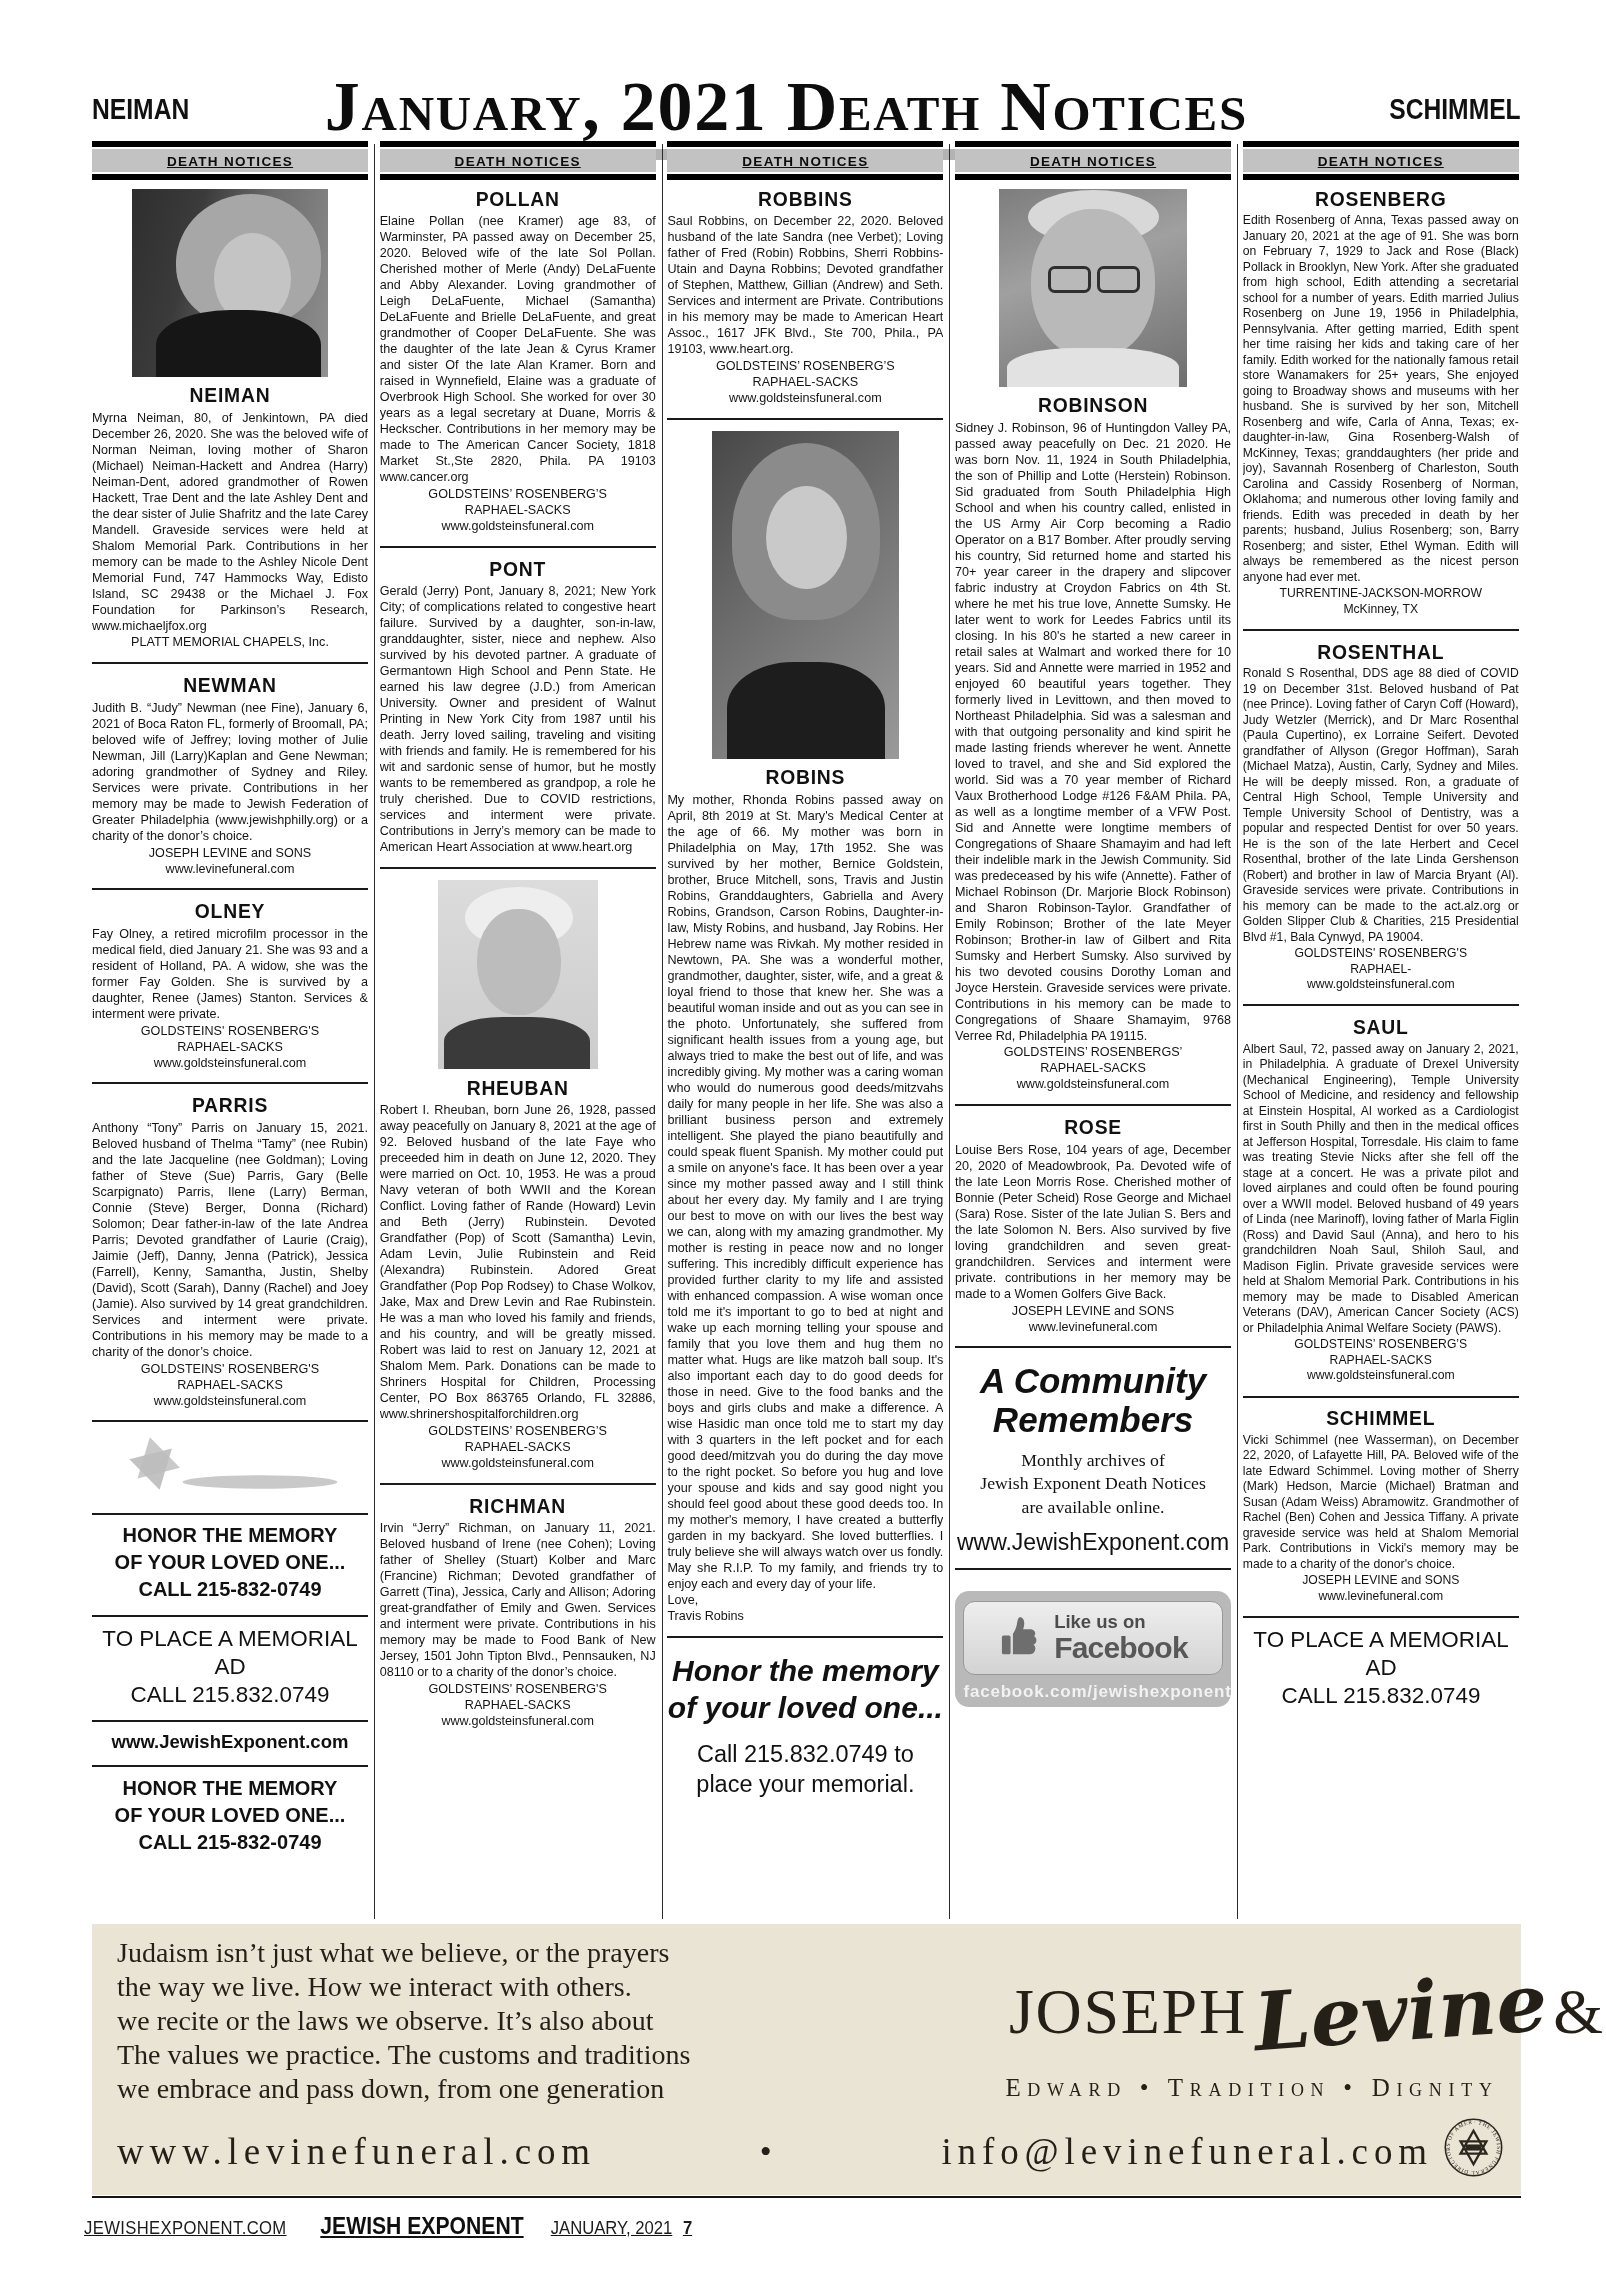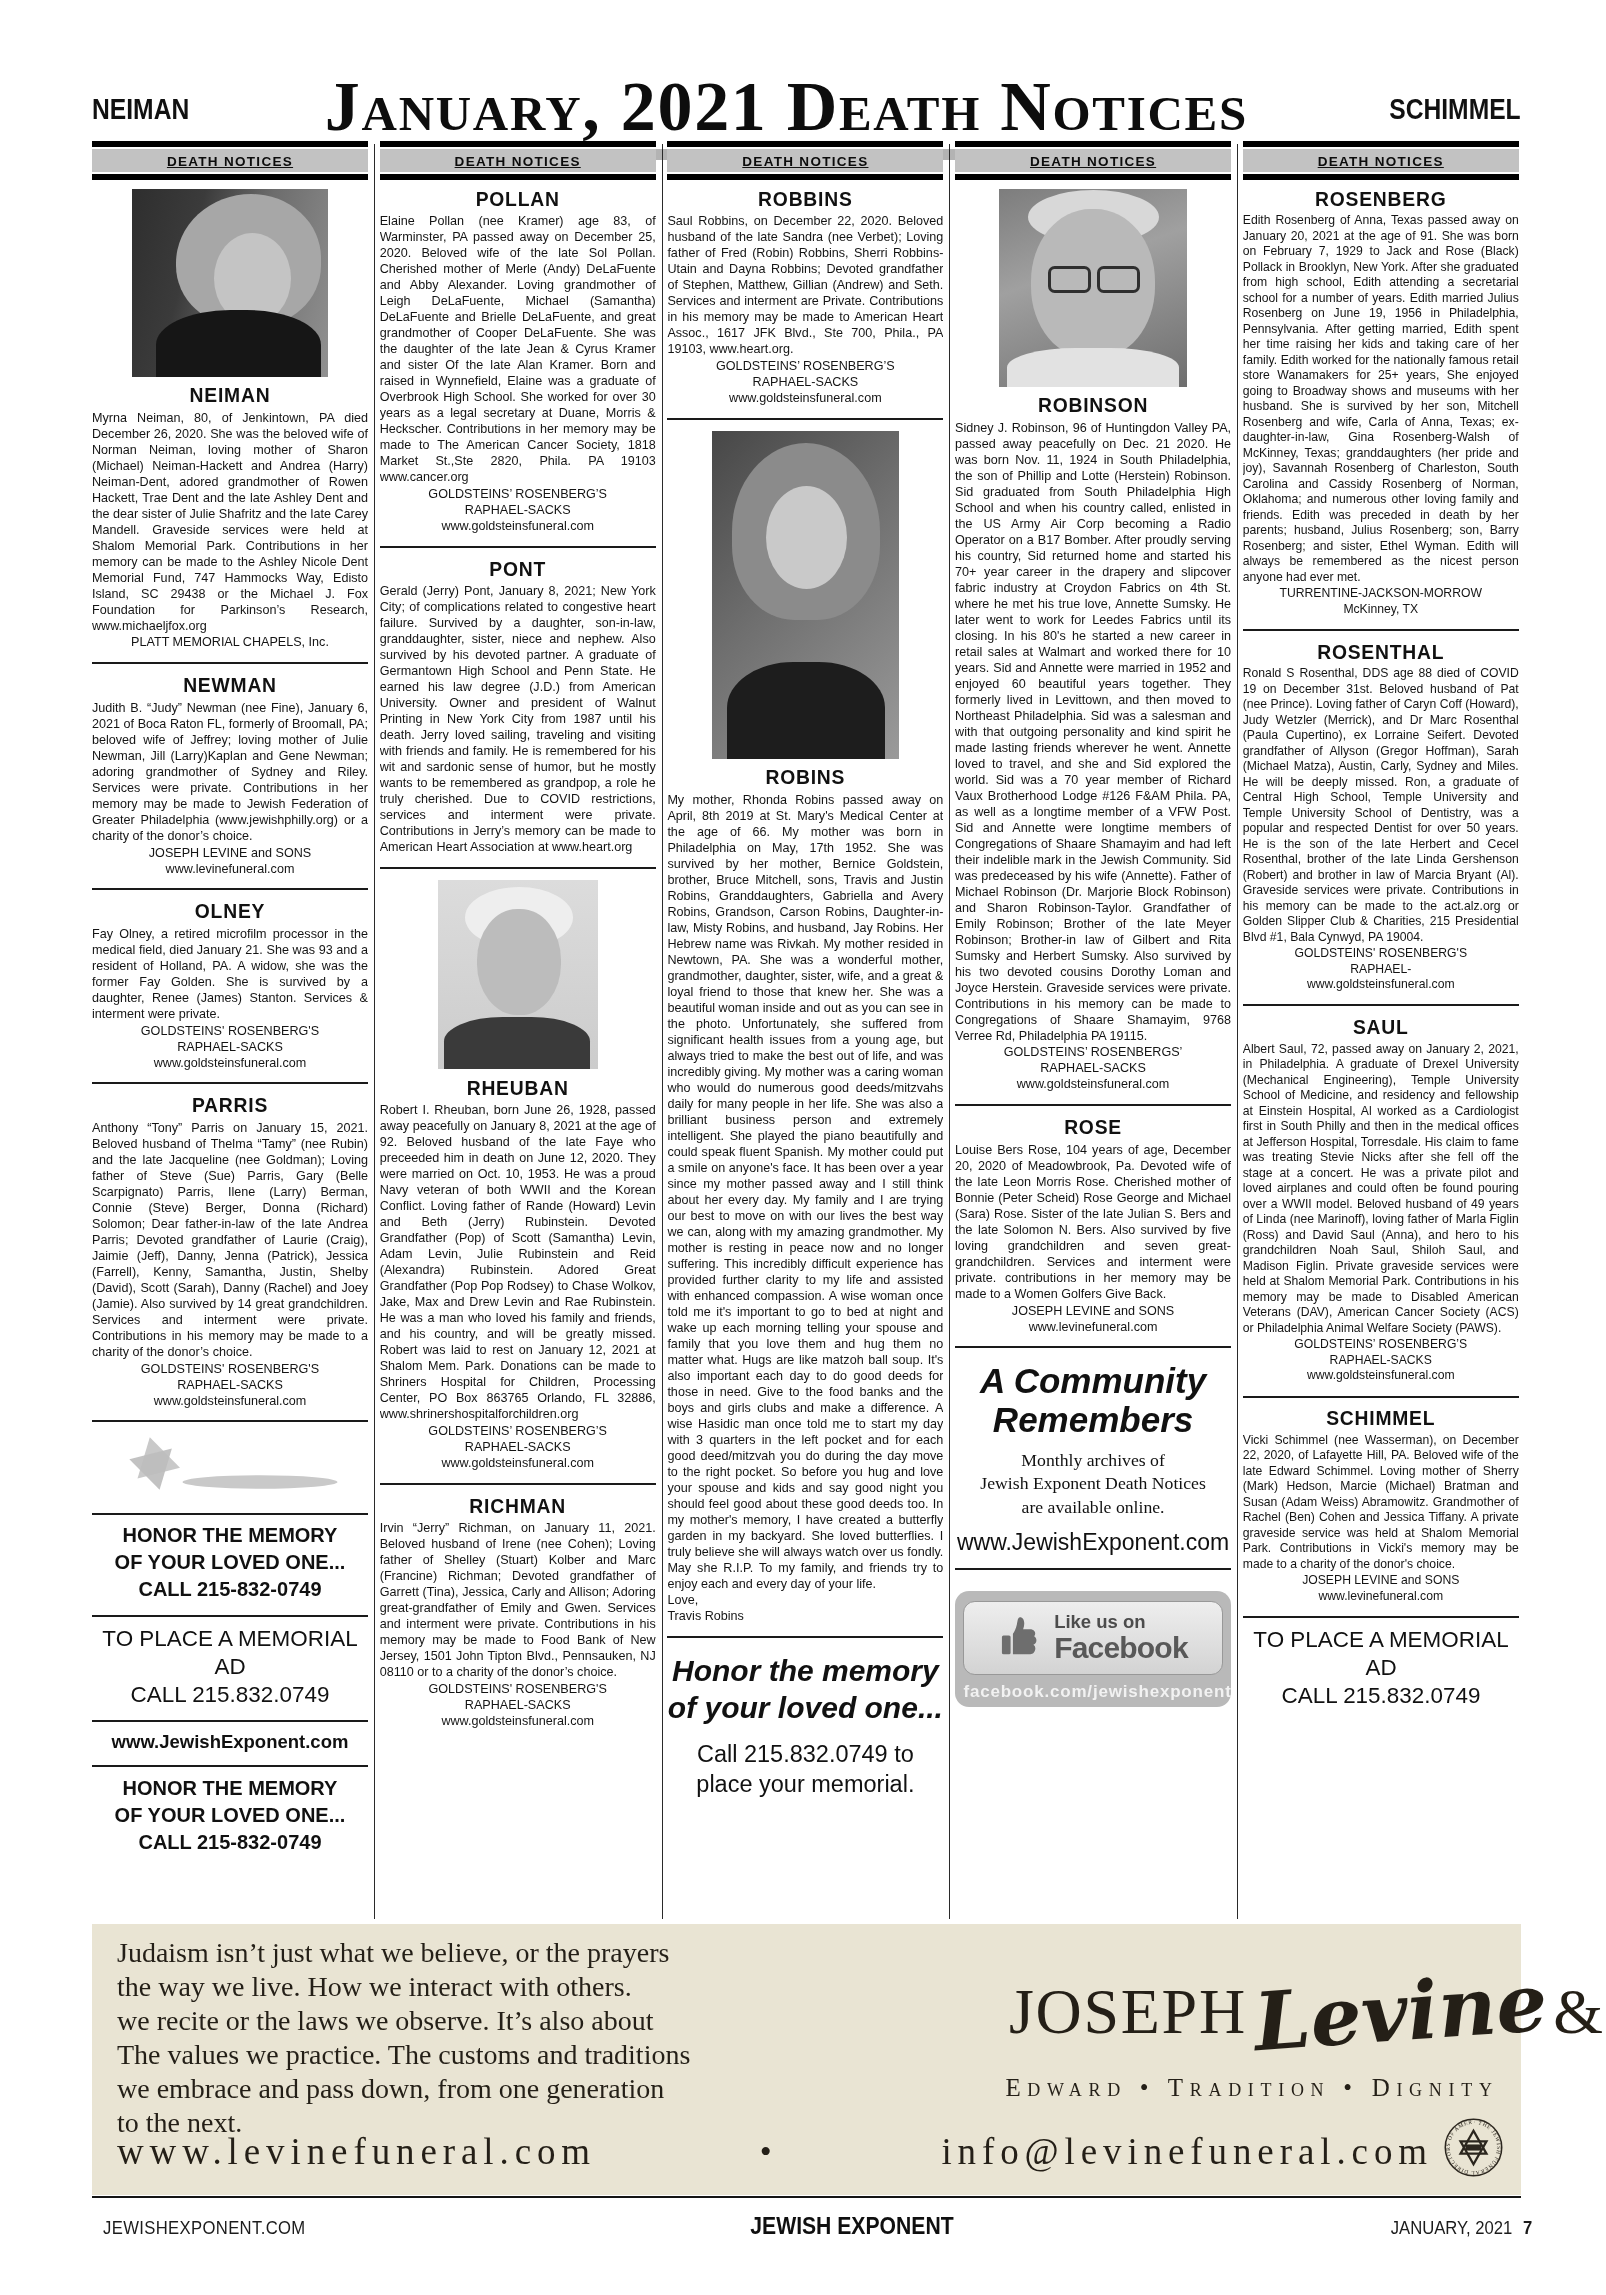--- a/index.html
+++ b/index.html
@@ -79,21 +79,21 @@
   .brand-script{font-family:"DejaVu Serif",serif;font-style:italic;font-weight:bold;font-size:80px;
                 margin:0 6.7px;position:relative;top:6.7px;display:inline-block;transform:rotate(-4deg);}
   .ad-tagline{position:absolute;left:891px;top:150px;width:538px;text-align:center;
               font-variant:small-caps;font-size:25px;letter-spacing:6.7px;}
   .ad-bottom{position:absolute;left:25px;right:17px;bottom:8.4px;display:flex;align-items:center;
              justify-content:space-between;font-size:37px;letter-spacing:5.9px;}
   .ad-email-wrap{display:flex;align-items:center;gap:10px;}
   .ad-bullet{font-size:34px;}
   
   .footer-rule{position:absolute;left:92px;top:2196px;width:1429px;border-top:2.5px solid #141414;}
-  .footer{position:absolute;left:103px;top:2213px;width:1429px;display:flex;justify-content:space-between;align-items:baseline;}
+  .footer{position:absolute;left:84px;top:2213px;width:1429px;display:flex;align-items:baseline;text-decoration:underline;}
   .f-left{font-size:18.5px;letter-spacing:0.4px;transform:scaleX(.9);transform-origin:left;color:#1b1b1b;}
   .f-center{font-size:23.5px;font-weight:bold;transform:scaleX(.9);color:#0f0f0f;}
   .f-right{font-size:18.5px;transform:scaleX(.9);transform-origin:right;color:#1b1b1b;}
   .f-page{font-weight:bold;margin-left:11.8px;}
 </style>
 </head>
 <body>
 
 <div class="page">
 
@@ -390,21 +390,20 @@
     </div>
   </div>
 
   <div class="levine-ad">
     <div class="ad-quote">
       <div>Judaism isn’t just what we believe, or the prayers</div>
       <div>the way we live.  How we interact with others.</div>
       <div>we recite or the laws we observe.  It’s also about</div>
       <div>The values we practice.  The customs and traditions</div>
       <div>we embrace and pass down, from one generation</div>
-      <div>to the next.</div>
     </div>
     <div class="ad-brand">
       <span class="brand-pre">JOSEPH</span><span class="brand-script">Levine</span><span class="brand-post">&amp; SONS</span>
     </div>
     <div class="ad-tagline">Edward  •  Tradition  •  Dignity</div>
     <div class="ad-bottom">
       <span>www.levinefuneral.com</span>
       <span class="ad-bullet">•</span>
       <span class="ad-email-wrap">
         <span>info@levinefuneral.com</span>

